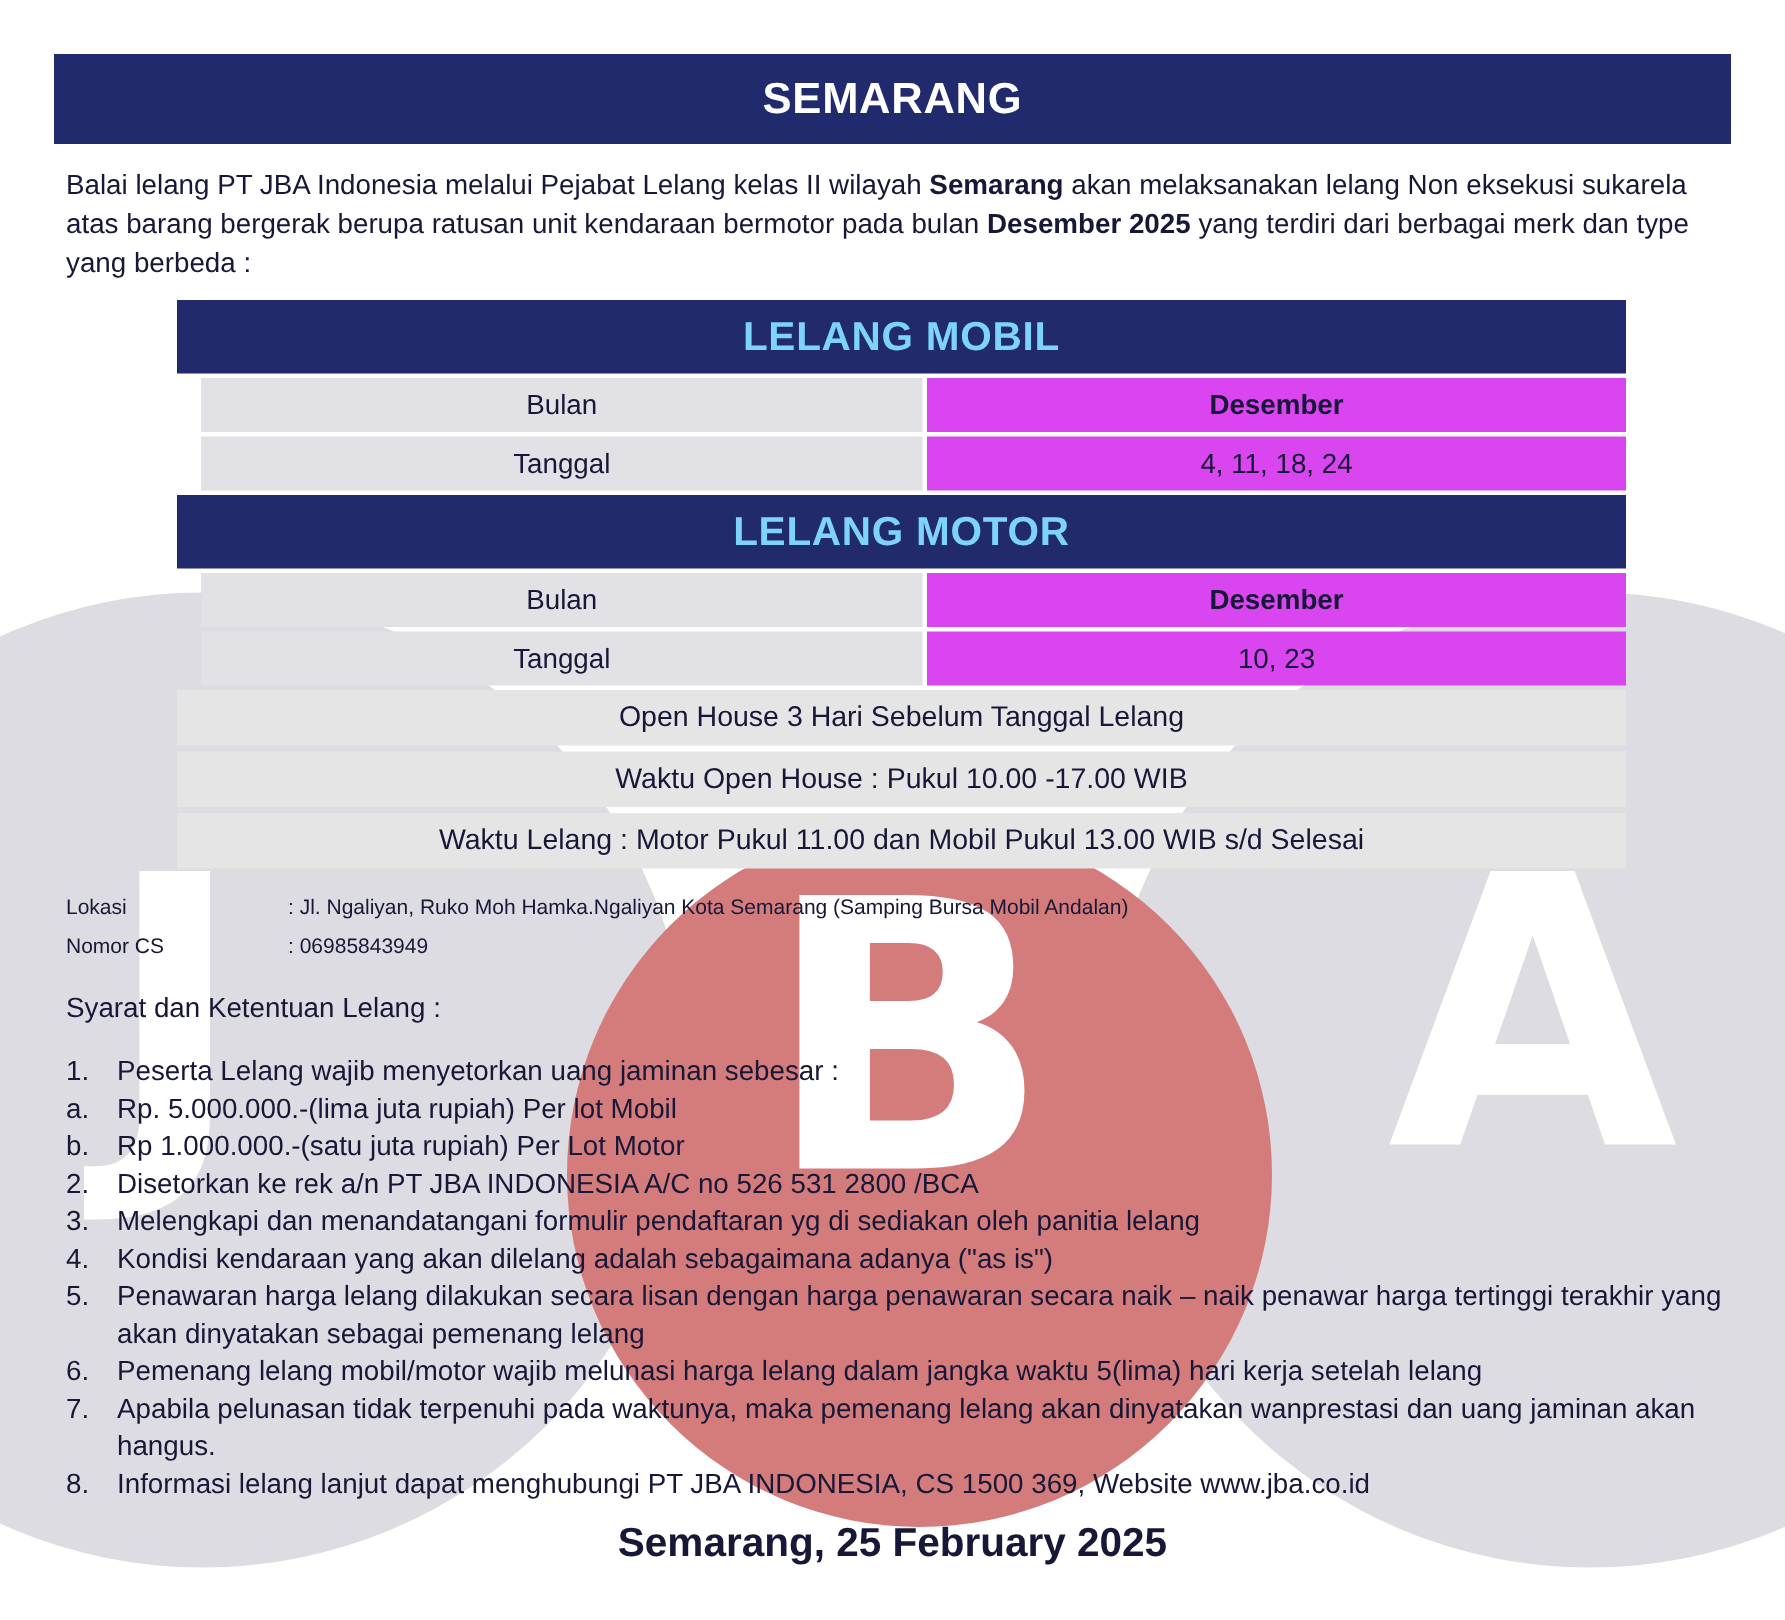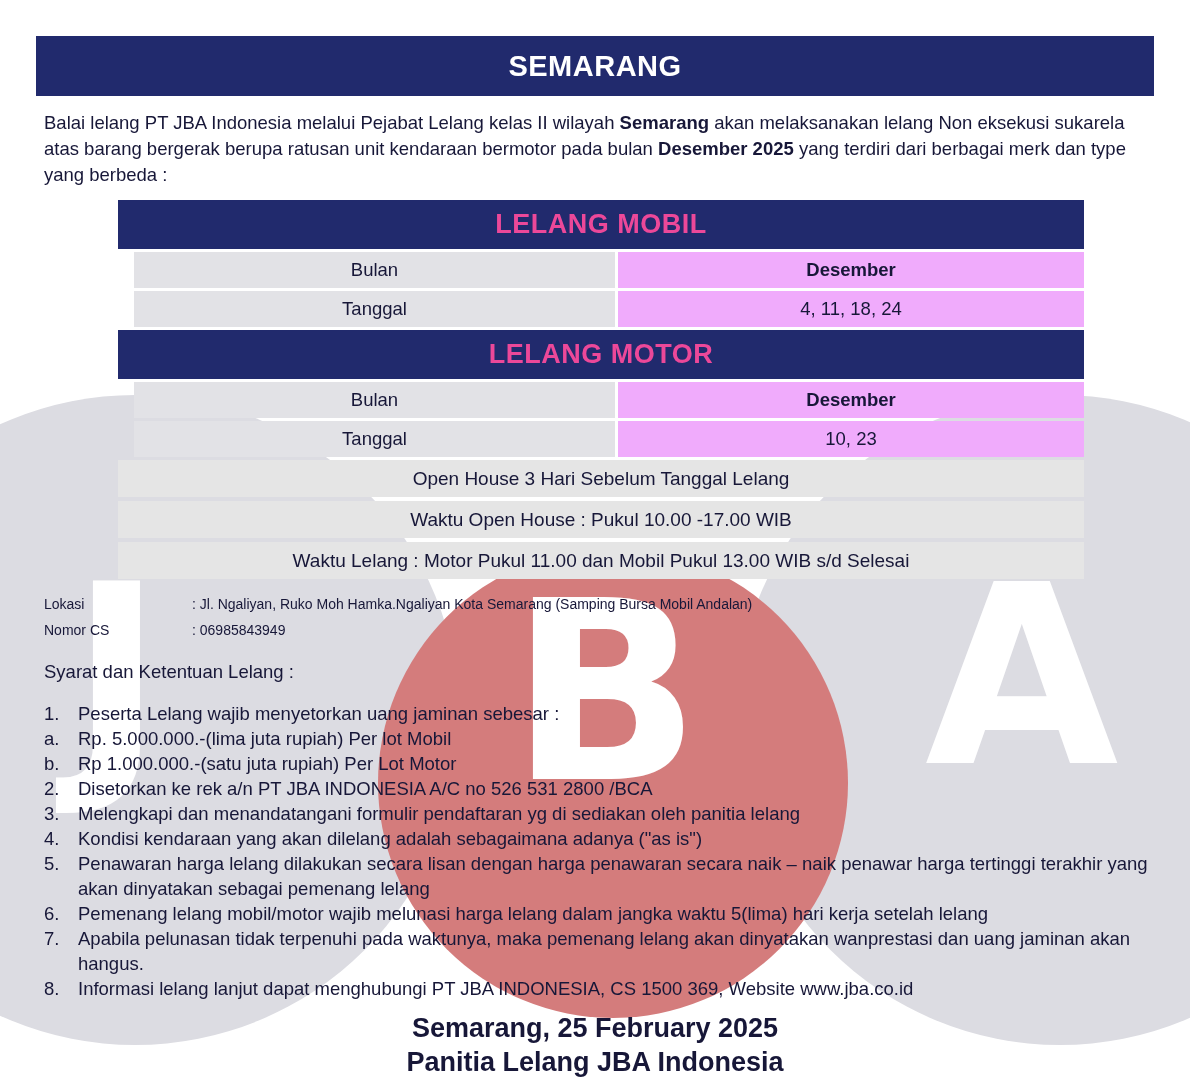--- a/index.html
+++ b/index.html
@@ -28,31 +28,31 @@
   .page { position:relative; z-index:1; padding:36px 36px 0 36px; }
   .title-bar {
     height:60px; background:#212a6d; color:#ffffff;
     display:flex; align-items:center; justify-content:center;
     font-size:29px; font-weight:bold; letter-spacing:.5px;
   }
   .intro { margin:14px 8px 0 8px; font-size:18.5px; line-height:26px; }
   
   .tables { margin:12px 0 0 82px; width:966px; }
   .table-title {
-    height:49px; background:#212a6d; color:#ec4899;
+    height:49px; background:#212a6d; color:#7dd3fc;
     display:flex; align-items:center; justify-content:center;
     font-size:27px; font-weight:bold; margin-bottom:3px; letter-spacing:.5px;
   }
   .trow { display:flex; margin-bottom:3px;padding-left:16px; }
   .cell-l {
     width:481px; height:36px; background:#e2e2e6; margin-right:3px;
     display:flex; align-items:center; justify-content:center; font-size:18.5px;
   }
   .cell-r {
-    flex:1; height:36px; background:#f0abfc;
+    flex:1; height:36px; background:#d946ef;
     display:flex; align-items:center; justify-content:center; font-size:18.5px;
   }
   .cell-r.bold { font-weight:bold; }
   .info-row {
     height:37px; background:#e5e5e5; margin-bottom:4px;
     display:flex; align-items:center; justify-content:center; font-size:19px;
   }
   
   .contact { margin:12px 0 0 8px; font-size:14px; line-height:26px; }
   .contact-line { display:flex; }
@@ -172,16 +172,15 @@
       <span class="term-text">Apabila pelunasan tidak terpenuhi pada waktunya, maka pemenang lelang akan dinyatakan  wanprestasi dan uang jaminan akan hangus.</span>
     </div>
     <div class="term-row">
       <span class="term-marker">8.</span>
       <span class="term-text">Informasi lelang lanjut dapat menghubungi PT JBA INDONESIA, CS 1500 369, Website www.jba.co.id</span>
     </div>
   </div>
 
   <div class="footer">
     <div>Semarang, 25 February 2025</div>
-    <div>Panitia Lelang JBA Indonesia</div>
   </div>
 
 </div>
 
 </body></html>

